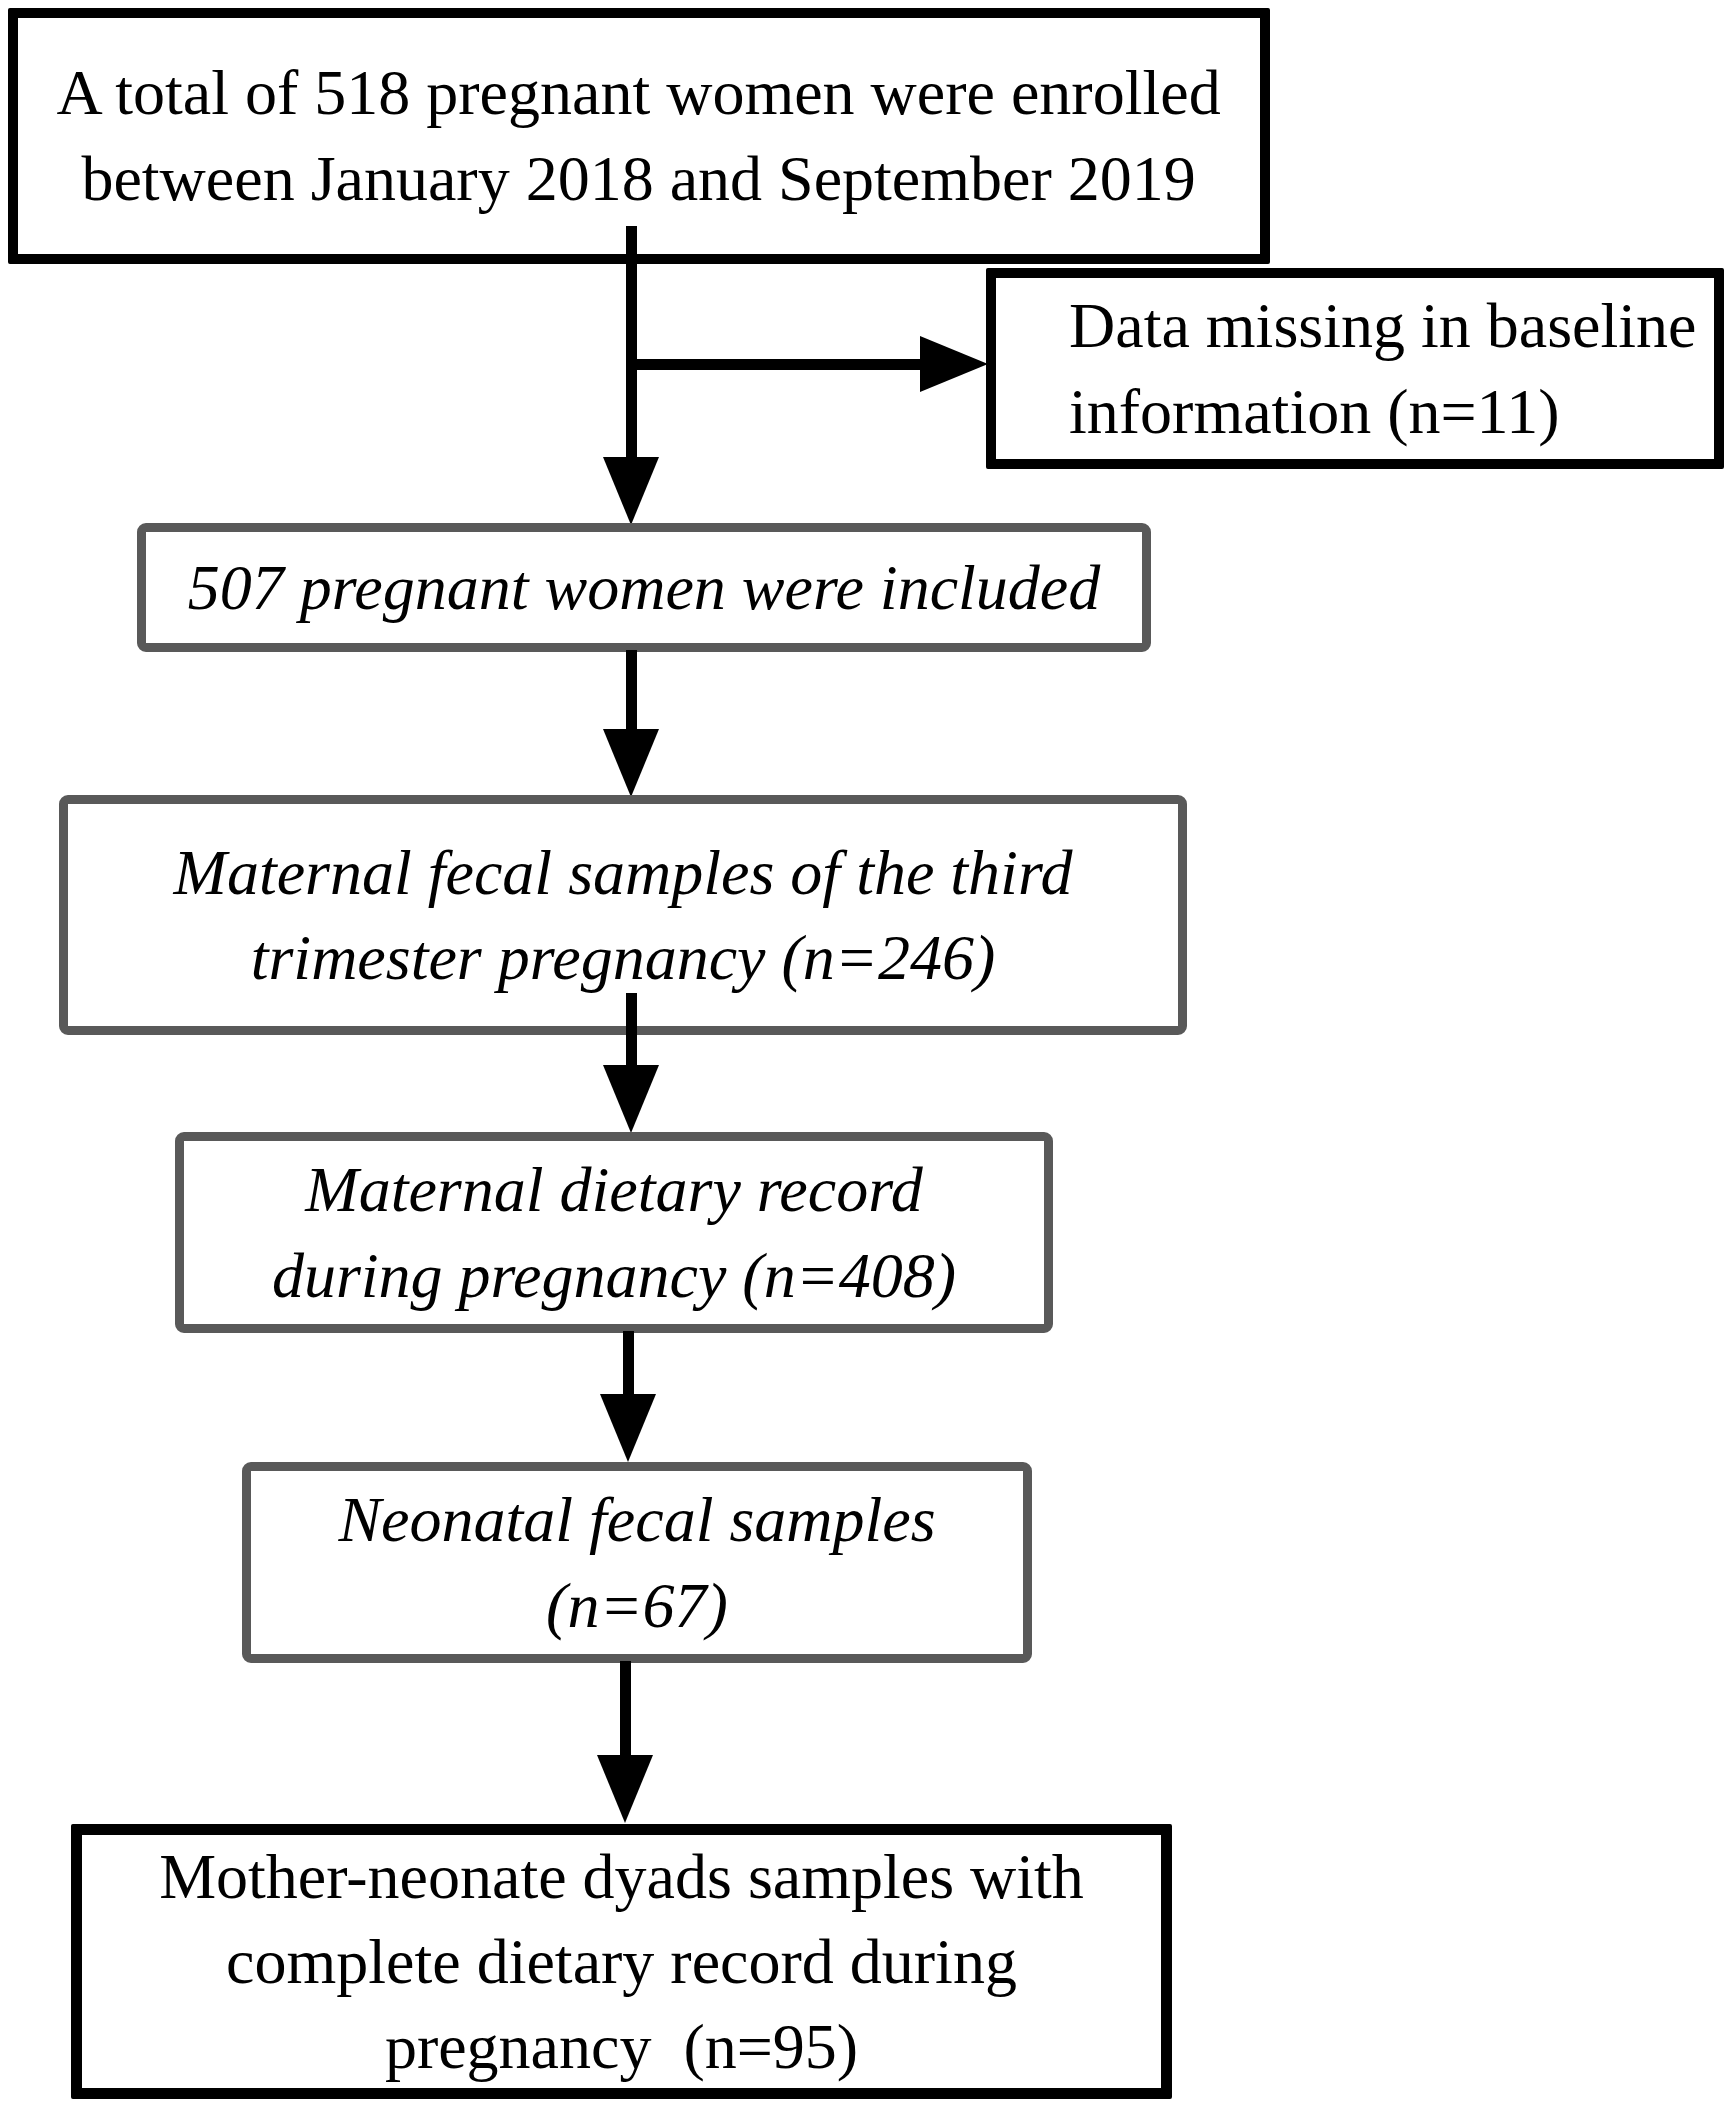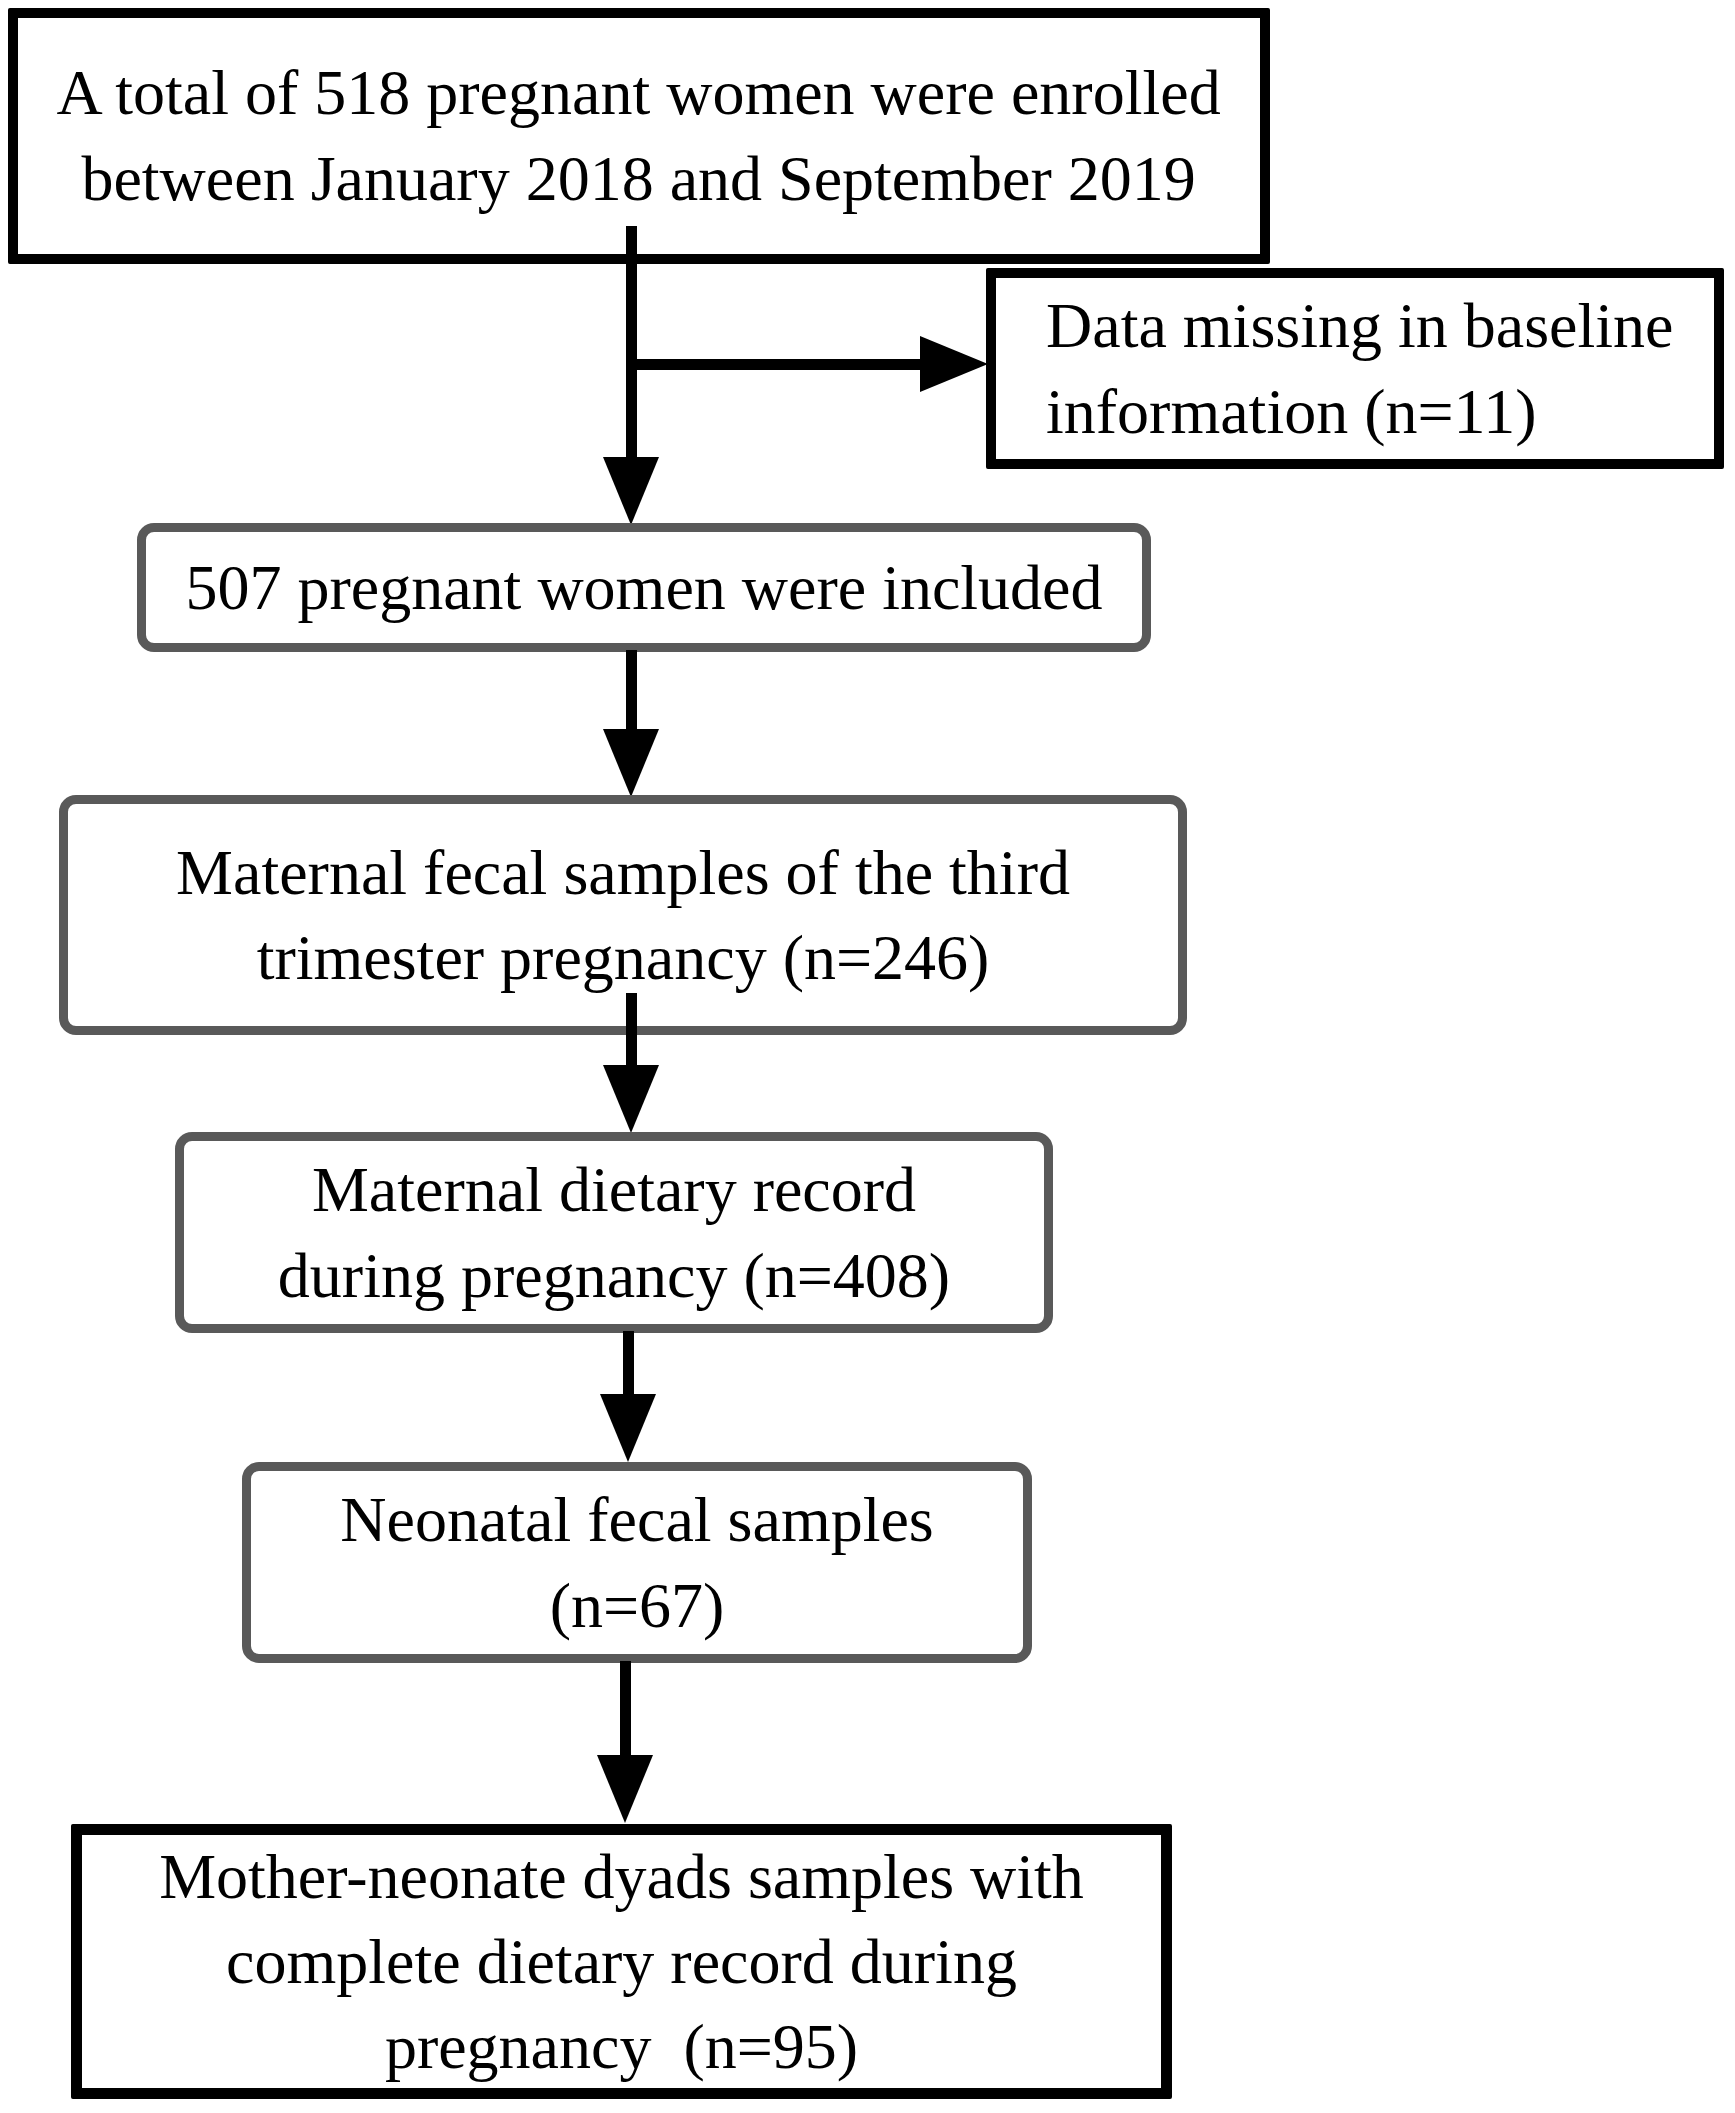--- a/index.html
+++ b/index.html
@@ -30,28 +30,29 @@
     font-size: 64px;
     line-height: 1.33;
     color: #000000;
   }
   .b-black {
     border: 10.4px solid #000000;
     border-radius: 1.9px;
   }
   .b-gray {
     border: 9.5px solid #595959;
-    border-radius: 17px;
+    border-radius: 9px;
+    font-style: italic;
   }
   .box.align-left {
     justify-content: flex-start;
   }
   .box.align-left .label {
     text-align: left;
-    padding-left: 50px;
+    padding-left: 73px;
   }
   .vline, .hline {
     position: absolute;
     background: #000000;
   }
   .head-down {
     position: absolute;
     width: 0;
     height: 0;
     border-left: 28px solid transparent;

